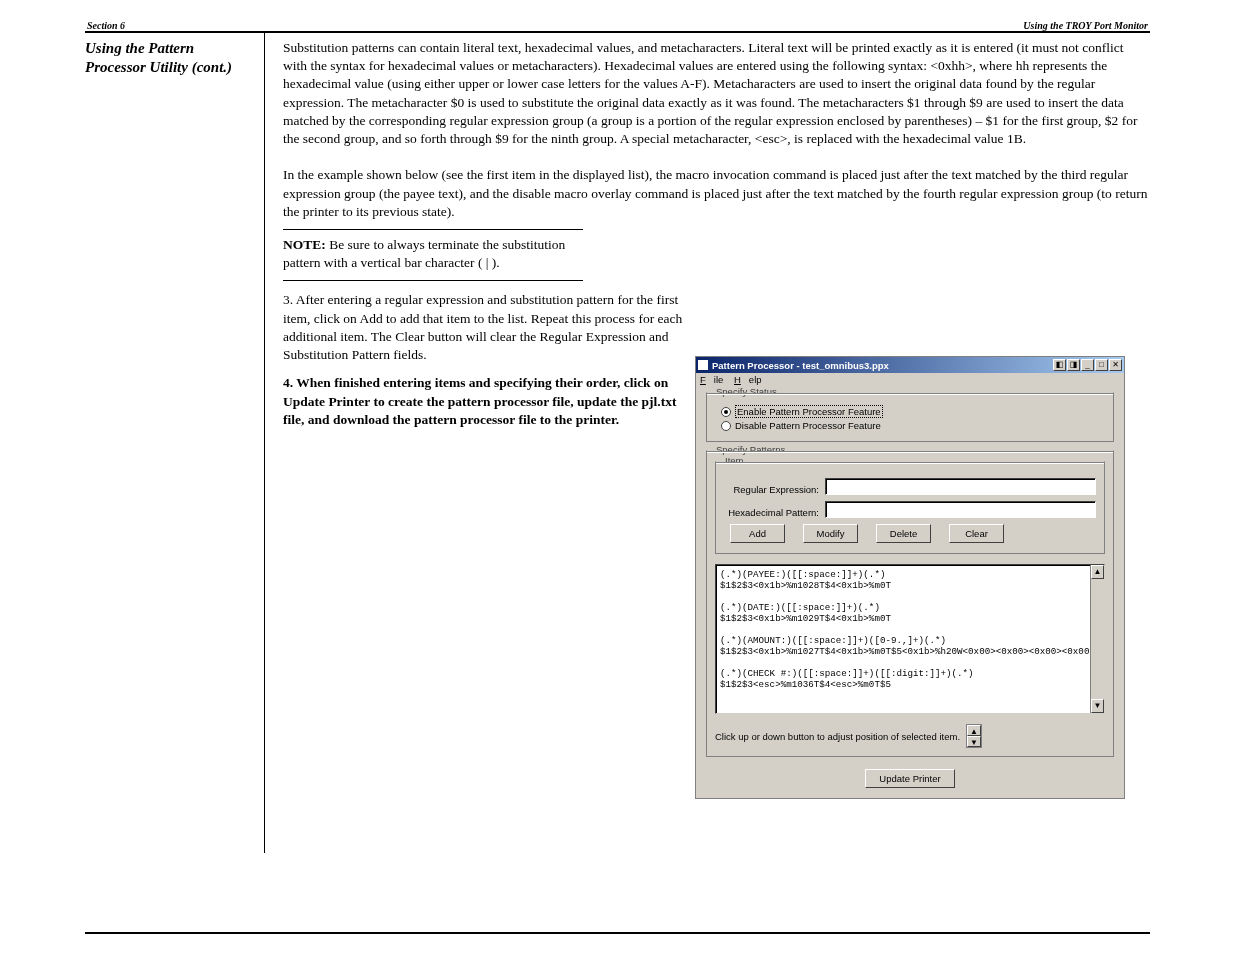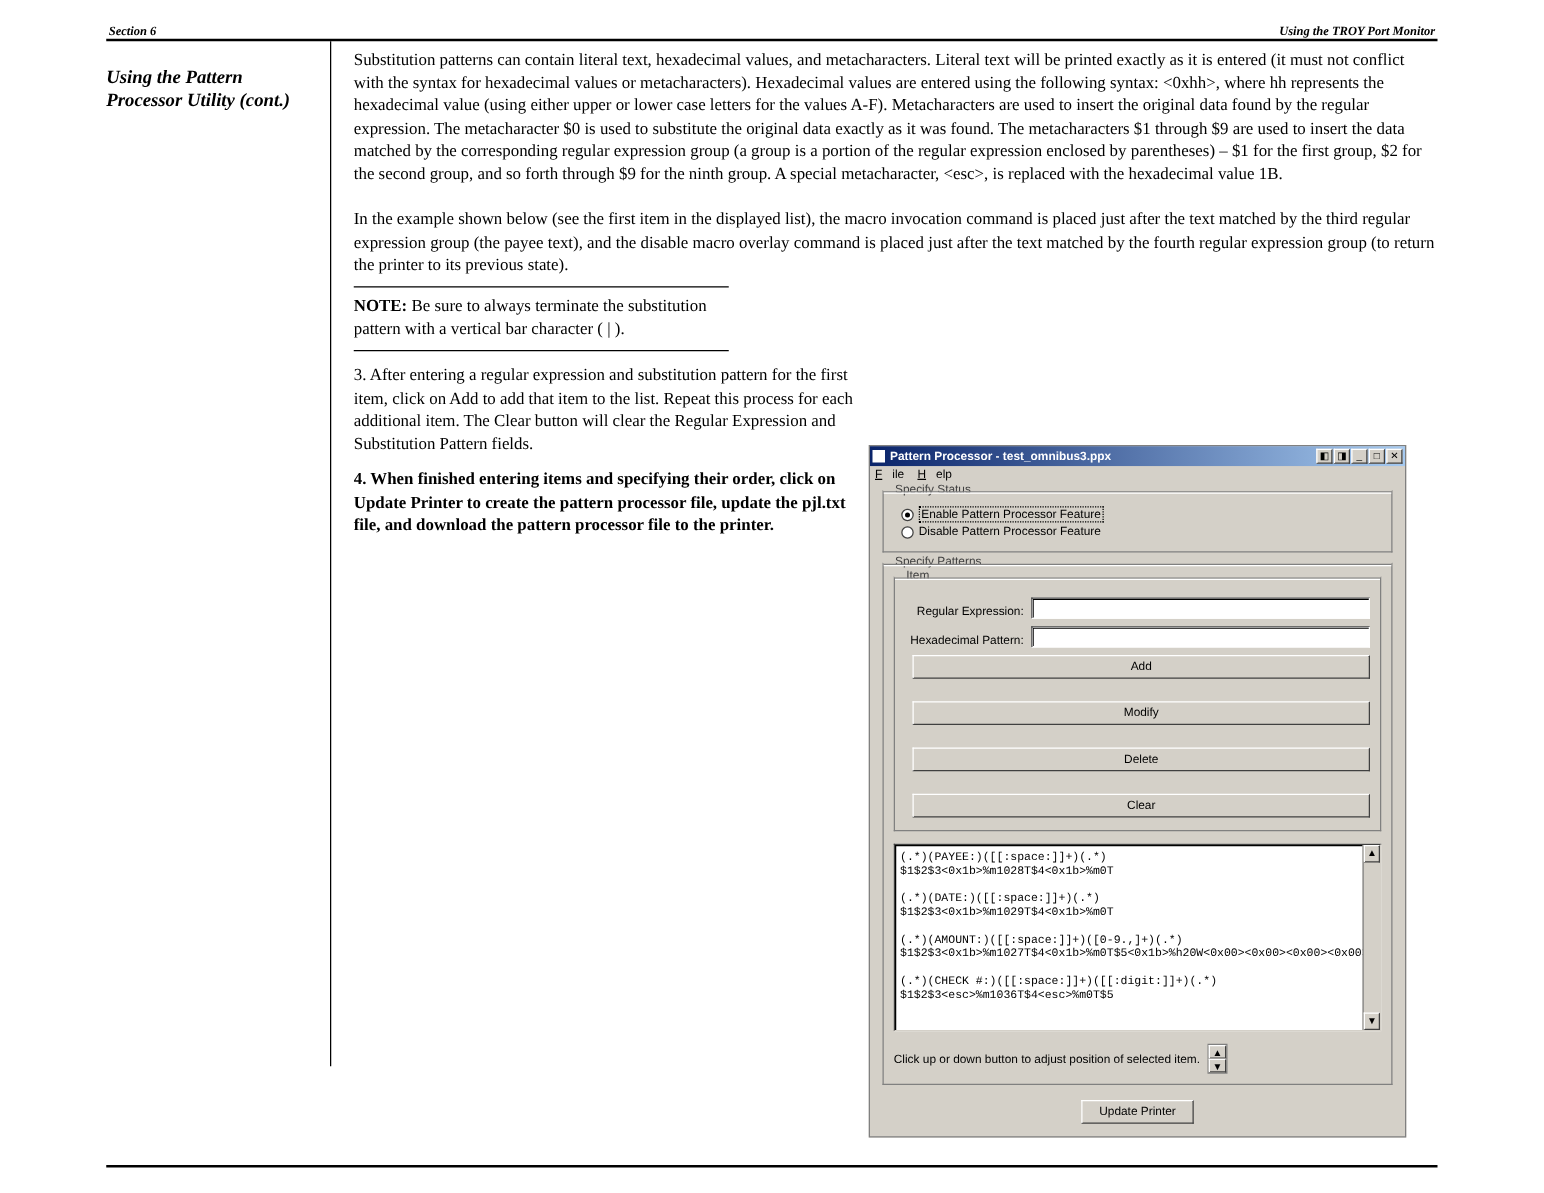--- a/index.html
+++ b/index.html
@@ -36,21 +36,21 @@
   }
   .two-col {
     display: flex;
     width: 100%;
     min-height: 820px;
   }
   .left-col {
     width: 180px;
     border-right: 1px solid #000;
     padding-right: 8px;
-    padding-top: 20px;
+    padding-top: 6px;
   }
   .right-col {
     flex: 1;
     padding-left: 18px;
     padding-top: 6px;
     position: relative;
   }
   .left-heading {
     font-family: "Times New Roman", serif;
     font-style: italic;
@@ -165,21 +165,21 @@
   .field-row label { width:95px; text-align:right; margin-right:6px; font-size:9.5px;}
   .textbox {
     flex:1; height:17px;
     background:#fff;
     border:1px solid #808080;
     border-top-color:#404040; border-left-color:#404040;
     border-right-color:#fff; border-bottom-color:#fff;
     box-shadow: inset 1px 1px 0 #000;
   }
 
-  .btn-row { display:flex; gap:18px; margin:6px 0 2px 6px;flex-direction:column;}
+  .btn-row { display:flex; gap:18px; margin:6px 0 2px 6px;}
   .btn, .winbtn {
     height:19px;
     background:#d4d0c8;
     border:1px solid #fff;
     border-right-color:#404040;
     border-bottom-color:#404040;
     font-size:9.5px;
     padding: 0 10px;
     display:inline-flex;
     align-items:center;

